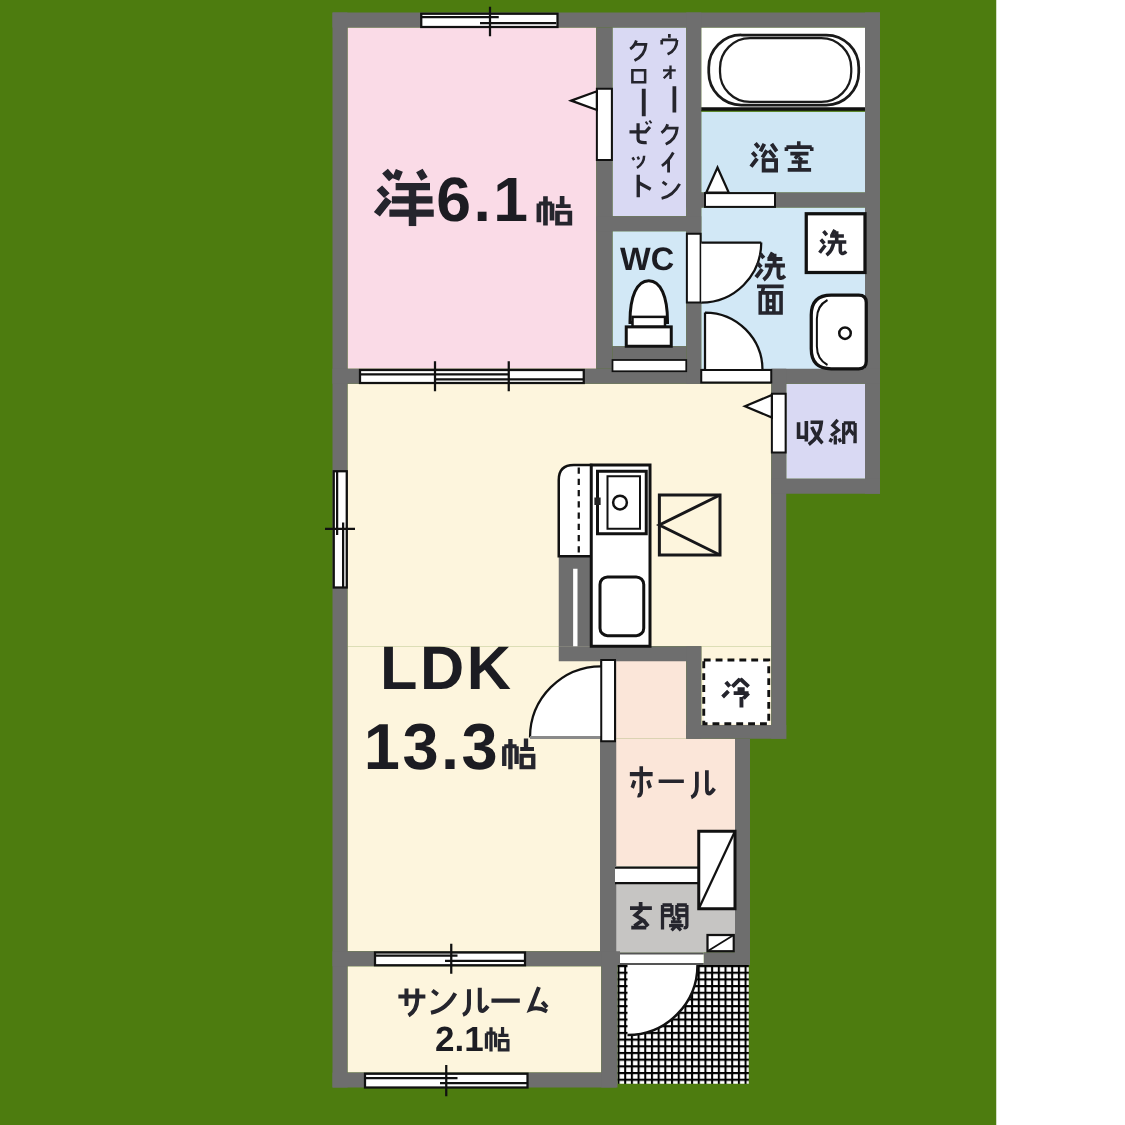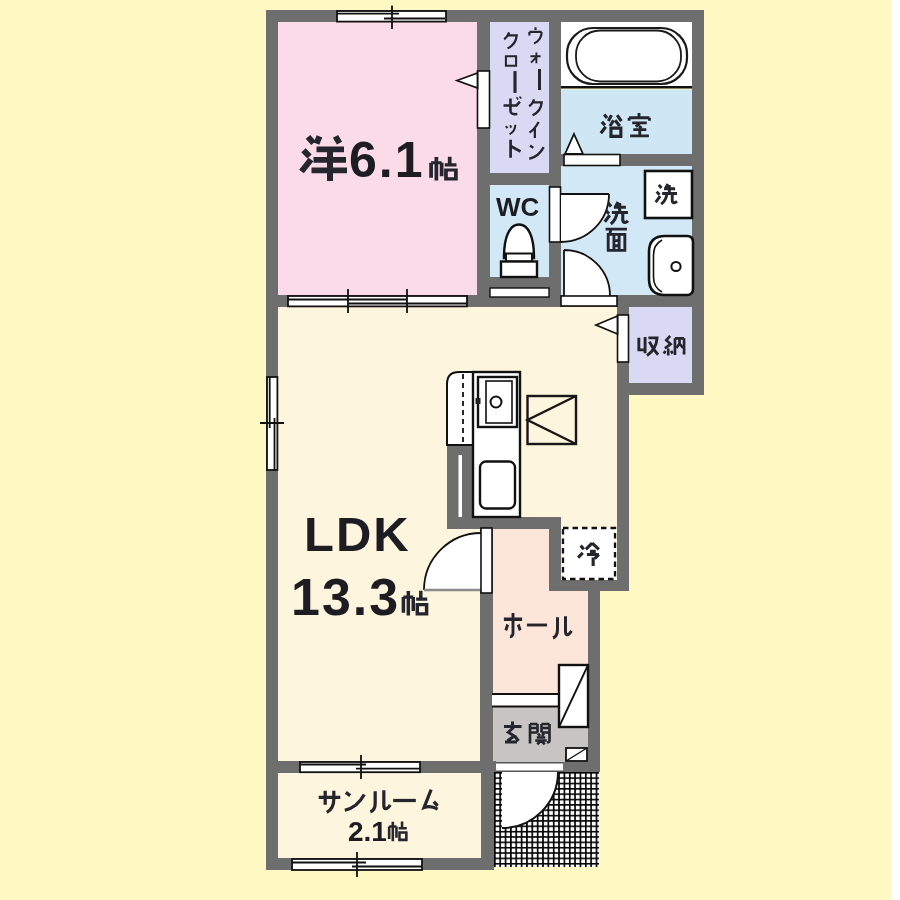--- a/index.html
+++ b/index.html
@@ -1,16 +1,16 @@
 <!DOCTYPE html>
 <html><head>
 <meta charset="utf-8">
 <style>
 html,body{margin:0;padding:0;background:#fff;}
-#c{position:relative;width:892px;height:900px;background:#fef9c3;overflow:hidden;}
+#c{position:relative;width:797px;height:900px;background:#4d7c0f;overflow:hidden;}
 text{font-family:"Liberation Sans",sans-serif;fill:#1c1c22;}
 </style>
 </head>
 <body>
 <div id="c">
 <svg width="900" height="900" viewBox="0 0 900 900">
 <defs>
 <pattern id="hatch" width="5.35" height="5.35" patternUnits="userSpaceOnUse" patternTransform="translate(494,772)">
   <rect width="5.35" height="5.35" fill="#fff"></rect>
   <path d="M0,0.8 H5.35 M0.8,0 V5.35" stroke="#000" stroke-width="1.7" fill="none"></path>

